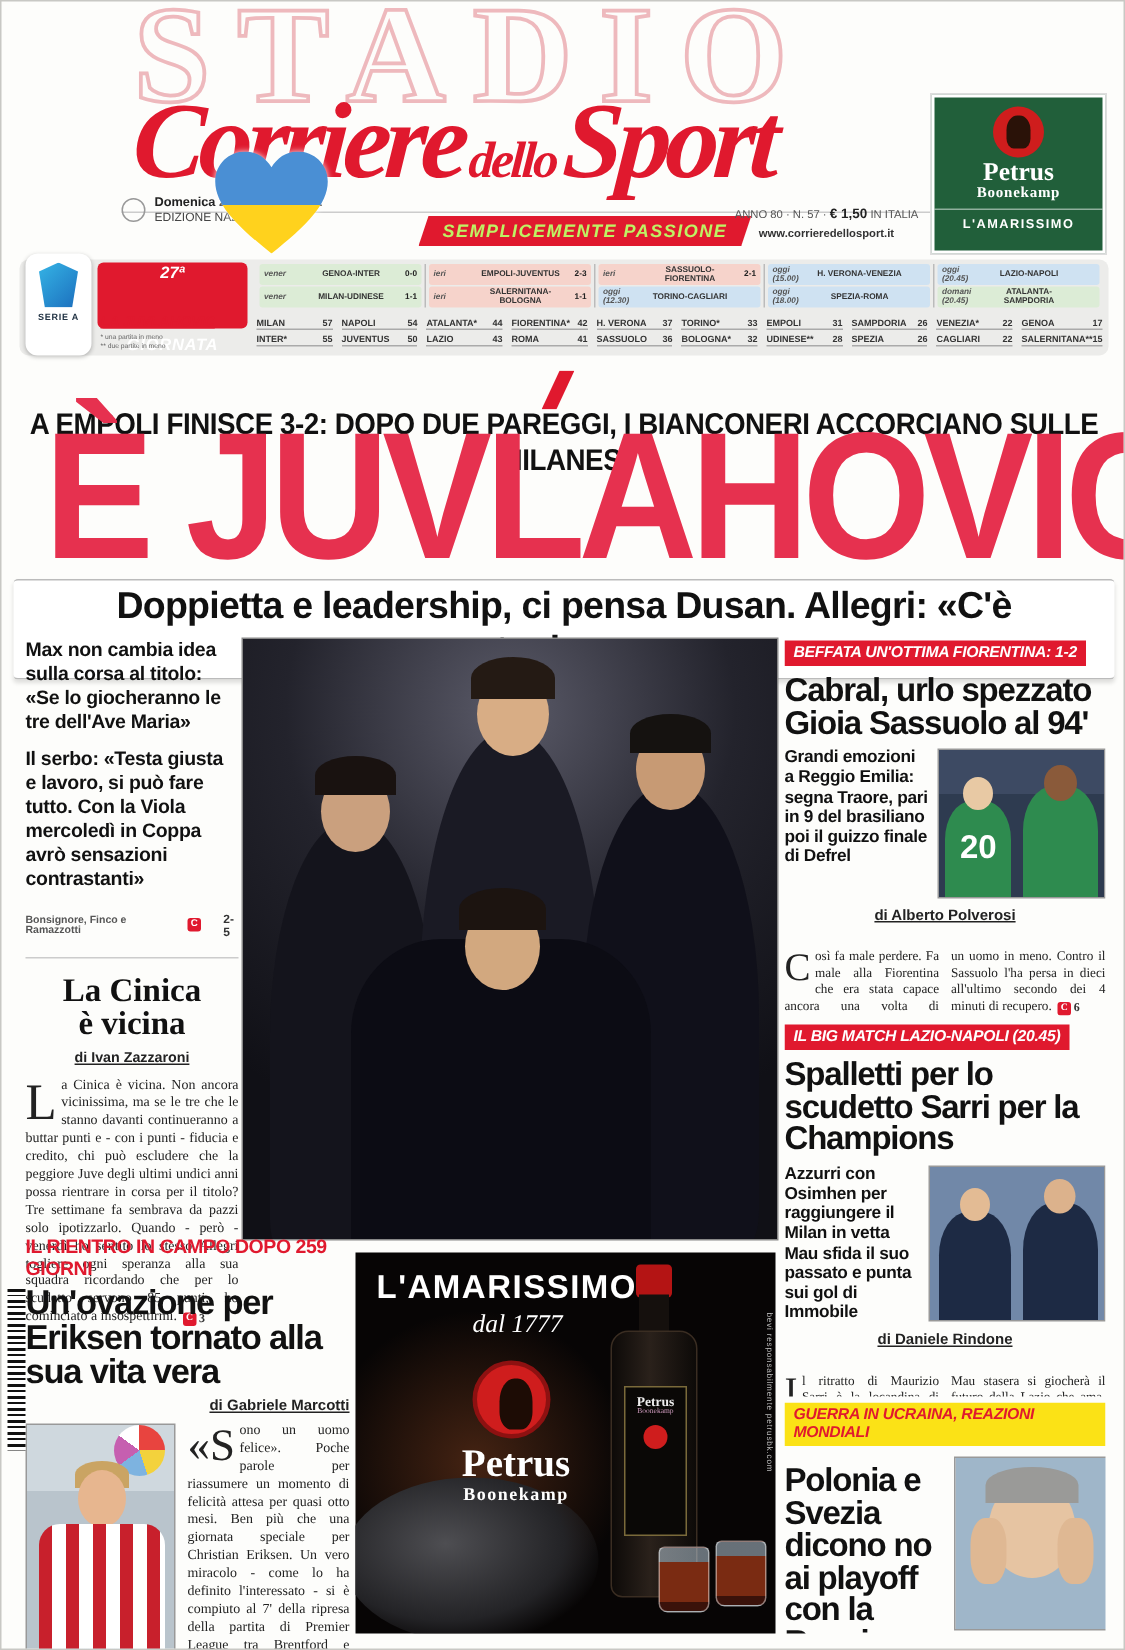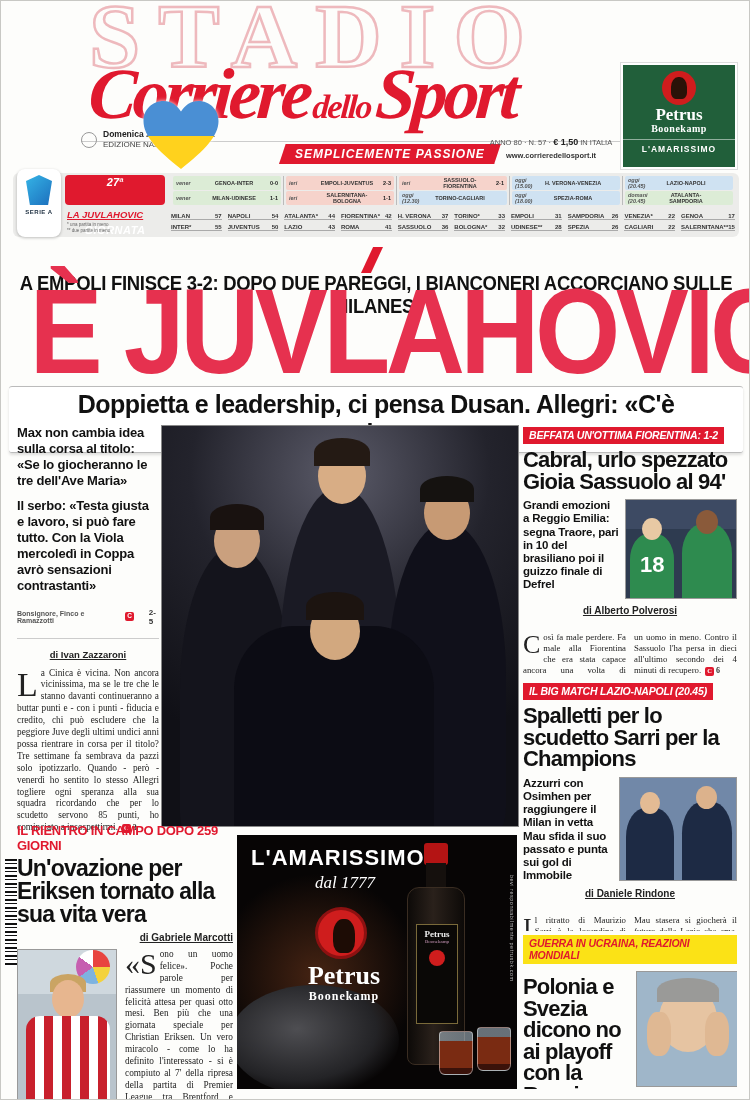--- a/index.html
+++ b/index.html
@@ -15,21 +15,21 @@
             font-family:"Liberation Serif", serif; }
   .logo { position:absolute; left:88px; top:52px; width:560px; color:#e0192e; white-space:nowrap;
           font-style:italic; font-weight:800; transform:skewX(-4deg); }
   .logo .lg-big { font-size:72px; letter-spacing:-4px; font-family:"Liberation Serif", serif; }
   .logo .lg-small { font-size:34px; letter-spacing:-2px; font-family:"Liberation Serif", serif; }
   .heart { position:absolute; left:142px; top:100px; z-index:5; filter:drop-shadow(0 0 2px rgba(255,255,255,.9)); }
   .date-block { position:absolute; left:80px; top:128px; display:flex; gap:6px; align-items:center; }
   .edition-circle { width:16px; height:16px; border:1.5px solid #999; border-radius:50%; }
   .date-txt { font-size:8px; color:#444; line-height:1.3; }
   .date-txt b { font-size:8.5px; color:#222; }
-  .ribbon { position:absolute; left:278px; top:143px; background:#e0192e; color:#ffffff; font-weight:800;
+  .ribbon { position:absolute; left:278px; top:143px; background:#e0192e; color:#bef264; font-weight:800;
             font-style:italic; font-size:12px; padding:3px 16px; letter-spacing:1px;
             clip-path:polygon(3% 0,100% 0,97% 100%,0 100%); box-shadow:0 1px 2px rgba(0,0,0,.3); }
   .issue { position:absolute; left:470px; top:135px; width:160px; text-align:center; font-size:7.5px;
            color:#555; line-height:1.5; }
   .issue .price { font-weight:800; color:#222; font-size:9px; }
   .issue .site { font-weight:700; color:#333; }
   .mast-rule { position:absolute; left:80px; top:140px; width:540px; border-top:1px solid #ccc; }
   .petrus-top { position:absolute; left:620px; top:62px; width:116px; height:106px; background:#215f3a;
                 border:2px solid #fff; outline:1px solid #ddd; text-align:center; padding-top:6px; }
   .petrus-emblem { width:34px; height:34px; border-radius:50%; background:#cf1d1d; margin:0 auto 2px;
@@ -44,21 +44,21 @@
                   border-top:1px solid rgba(255,255,255,.5); padding-top:4px; }
 
   
   .strip { position:absolute; left:12px; top:172px; width:726px; height:64px; background:#ececea;
            border-radius:6px; }
   .seriea-badge { position:absolute; left:4px; top:-4px; width:44px; height:68px; background:#fff;
                   border-radius:8px; box-shadow:0 1px 3px rgba(0,0,0,.25); text-align:center; padding-top:6px; }
   .seriea-logo { width:26px; height:30px; margin:0 auto; background:linear-gradient(135deg,#35b4e6,#1c6fbd);
                  clip-path:polygon(50% 0,100% 20%,85% 100%,15% 100%,0 20%); }
   .seriea-label { font-size:6px; font-weight:800; color:#234; margin-top:4px; letter-spacing:.5px; }
-  .giornata { position:absolute; left:52px; top:2px; width:100px; height:30px; background:#e0192e;
+  .giornata { position:absolute; left:52px; top:2px; width:100px; height:44px; background:#e0192e;
               border-radius:4px; color:#fff; text-align:center; font-style:italic; font-weight:800;
               line-height:1.05; padding-top:2px; }
   .giornata .rn { font-size:11px; display:block; }
   .giornata .rw { font-size:11px; display:block; letter-spacing:.5px;margin-top:36px; }
   .classifica-lbl { position:absolute; left:54px; top:36px; color:#e0192e; font-weight:800;
                     font-style:italic; font-size:9.5px; text-decoration:underline; }
   .legend { position:absolute; left:54px; top:49px; font-size:4.5px; color:#666; line-height:1.4; }
   .fixtures { position:absolute; left:158px; top:3px; width:564px; height:29px; display:flex; }
   .fx-group { flex:1; display:flex; flex-direction:column; gap:1px; border-left:1px solid #bbb;
               padding:0 2px; }
@@ -453,20 +453,24 @@
 
   <div class="leftcol">
     <div class="lead-quote">Max non cambia idea sulla corsa al titolo: «Se lo giocheranno le tre dell'Ave Maria»</div>
     <div class="lead-quote">Il serbo: «Testa giusta e lavoro, si può fare tutto. Con la Viola mercoledì in Coppa avrò sensazioni contrastanti»</div>
     <div class="lead-byline">
       <span>Bonsignore, Finco e Ramazzotti</span>
       <span class="pgbox">C</span>
       <span class="pgnum">2-5</span>
     </div>
     <div class="l-div"></div>
+    <div class="cinica-title">
+      <div>La Cinica</div>
+      <div>è vicina</div>
+    </div>
     <div class="cinica-by">di Ivan Zazzaroni</div>
     <div class="serif-body">
       <span class="dropcap">L</span><span>a Cinica è vicina. Non ancora vicinissima, ma se le tre che le stanno davanti continueranno a buttar punti e - con i punti - fiducia e credito, chi può escludere che la peggiore Juve degli ultimi undici anni possa rientrare in corsa per il titolo? Tre settimane fa sembrava da pazzi solo ipotizzarlo. Quando - però - venerdì ho sentito lo stesso Allegri togliere ogni speranza alla sua squadra ricordando che per lo scudetto servono 85 punti, ho cominciato a insospettirmi.</span><span class="endpage">
           <span class="pgbox">C</span>
           <span class="pgnum">3</span>
         </span>
     </div>
   </div>
 
   <div class="main-photo">
@@ -526,27 +530,27 @@
     <div class="glass" style="left:240px; top:192px;"></div>
     <div class="ad-side">bevi responsabilmente petrusbk.com</div>
   </div>
 
   <div class="rightcol">
 
     <div class="r-art" style="top:0; height:252px;">
       <span class="r-label">BEFFATA UN'OTTIMA FIORENTINA: 1-2</span>
       <div class="r-title">Cabral, urlo spezzato Gioia Sassuolo al 94'</div>
       <div class="r-row">
-        <div class="r-deck">Grandi emozioni a Reggio Emilia: segna Traore, pari in 10 del brasiliano poi il guizzo finale di Defrel</div>
+        <div class="r-deck">Grandi emozioni a Reggio Emilia: segna Traore, pari in 9 del brasiliano poi il guizzo finale di Defrel</div>
         <div class="r-photo sas-photo">
           <div class="sas-p" style="left:4px; width:44px; height:64px;"></div>
           <div class="sas-p" style="left:56px; width:50px; height:74px;"></div>
           <div class="head" style="left:16px; top:18px; width:20px; height:22px; background:#e8c9a4;"></div>
           <div class="head" style="left:70px; top:10px; width:22px; height:24px; background:#8a5a3a;"></div>
-          <span class="sas-num" style="left:14px; top:52px;">18</span>
+          <span class="sas-num" style="left:14px; top:52px;">20</span>
         </div>
       </div>
       <div class="r-by">di Alberto Polverosi</div>
       <div class="r-body">
         <span class="dropcap" style="font-size:26px;">C</span><span>osì fa male perdere. Fa male alla Fiorentina che era stata capace ancora una volta di riacciuffare il risultato con un uomo in meno. Contro il Sassuolo l'ha persa in dieci all'ultimo secondo dei 4 minuti di recupero.</span><span class="endpage">
             <span class="pgbox">C</span>
             <span class="pgnum">6</span>
           </span>
       </div>
       

